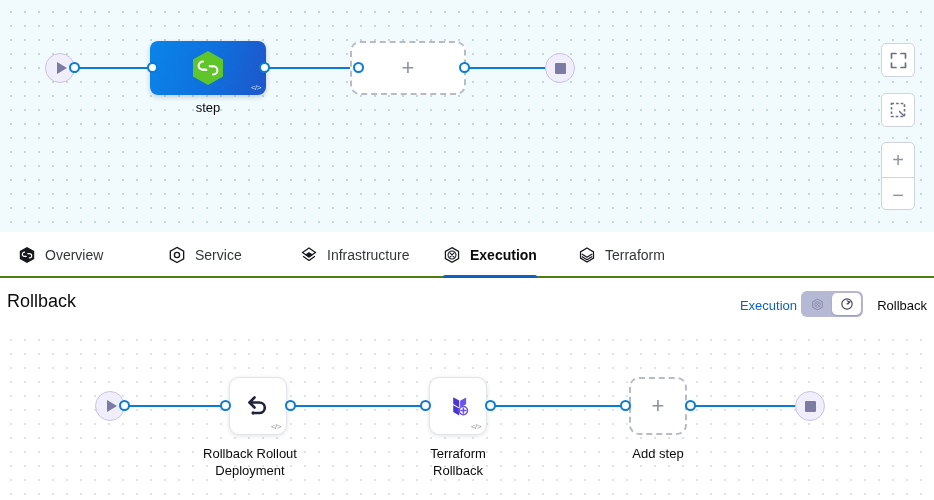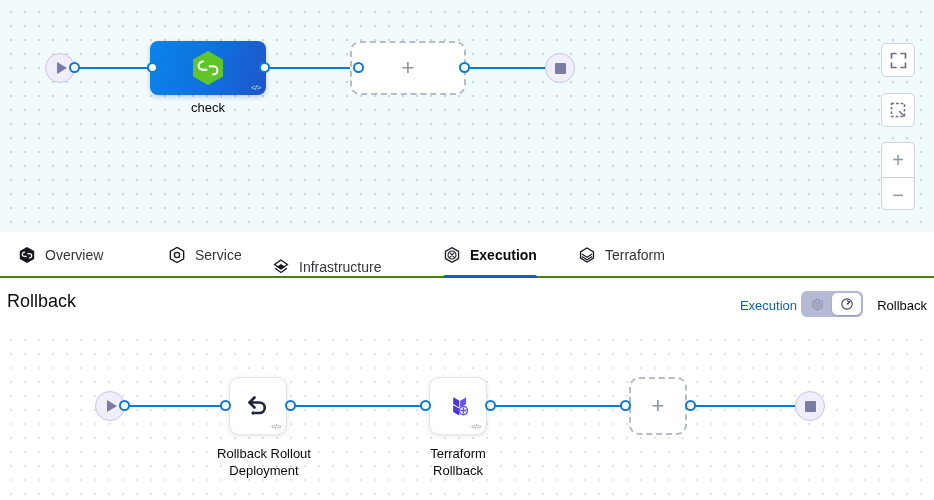--- a/index.html
+++ b/index.html
@@ -290,21 +290,21 @@
     <div class="node stage-node" style="left:150px; top:41px;">
       <svg width="34" height="36" viewBox="0 0 34 36">
         <polygon points="17,1 32,9.5 32,26.5 17,35 2,26.5 2,9.5" fill="#5ec629"></polygon>
         <path d="M12 11.5c-2.6 0-4.4 1.8-4.4 4.1 0 2.3 1.8 4.1 4.2 4.1h3.2M22 24.5c2.6 0 4.4-1.8 4.4-4.1 0-2.3-1.8-4.1-4.2-4.1h-3.2" fill="none" stroke="#ffffff" stroke-width="2.1" stroke-linecap="round"></path>
         <path d="M11.8 19.7h3.6M18.6 16.3h3.6" stroke="#ffffff" stroke-width="2.1" stroke-linecap="round"></path>
       </svg>
       <span class="code-badge" style="color:#bfe0fb;">&lt;/&gt;</span>
     </div>
     <div class="port" style="left:147px; top:62px;"></div>
     <div class="port" style="left:259px; top:62px;"></div>
-    <div class="node-label" style="left:150px; top:99px; width:116px;">check</div>
+    <div class="node-label" style="left:150px; top:99px; width:116px;">step</div>
 
     <div class="node dashed-node stage-add" style="left:350px; top:41px;">
       <span class="plus-glyph">+</span>
     </div>
     <div class="port" style="left:353px; top:62px;"></div>
     <div class="port" style="left:459px; top:62px;"></div>
 
     <div class="port" style="left:553px; top:62px;"></div>
     <div class="terminal" style="left:545px; top:53px;">
       <div class="stop-sq"></div>
@@ -338,21 +338,21 @@
     </div>
 
     <div class="tab" style="left:168px;">
       <svg class="tab-icon" viewBox="0 0 20 20">
         <polygon points="10,1.6 17.4,5.8 17.4,14.2 10,18.4 2.6,14.2 2.6,5.8" fill="none" stroke="#16181d" stroke-width="1.5"></polygon>
         <circle cx="10" cy="10" r="2.9" fill="none" stroke="#16181d" stroke-width="1.5"></circle>
       </svg>
       <span>Service</span>
     </div>
 
-    <div class="tab" style="left:272px;margin-top:12px;">
+    <div class="tab" style="left:300px;">
       <svg class="tab-icon" viewBox="0 0 20 20">
         <polygon points="10,2.2 17.2,7.2 10,12.2 2.8,7.2" fill="none" stroke="#16181d" stroke-width="1.4"></polygon>
         <polygon points="10,6.6 14.4,9.7 10,12.8 5.6,9.7" fill="#16181d"></polygon>
         <path d="M3.4 11.4 10 16l6.6-4.6" fill="none" stroke="#16181d" stroke-width="1.4" stroke-linejoin="round"></path>
       </svg>
       <span>Infrastructure</span>
     </div>
 
     <div class="tab active" style="left:443px;">
       <svg class="tab-icon" viewBox="0 0 20 20">
@@ -413,21 +413,21 @@
     <div class="node step-node" style="left:229px; top:47px;">
       <svg width="30" height="30" viewBox="0 0 30 30">
         <path d="M11.5 6.5 6.5 11.5l5 5" fill="none" stroke="#20233c" stroke-width="2.6" stroke-linecap="round" stroke-linejoin="round"></path>
         <path d="M6.8 11.5h9.4c3.2 0 5.6 2.2 5.6 5.2 0 3-2.4 5.3-5.6 5.3h-3.9" fill="none" stroke="#20233c" stroke-width="2.6" stroke-linecap="round"></path>
         <circle cx="10.2" cy="22" r="1.8" fill="#20233c"></circle>
       </svg>
       <span class="code-badge" style="color:#8d94a0;">&lt;/&gt;</span>
     </div>
     <div class="port" style="left:220px; top:70px;"></div>
     <div class="port" style="left:285px; top:70px;"></div>
-    <div class="node-label" style="left:184px; top:115px; width:160px;">Rollback Rollout
+    <div class="node-label" style="left:170px; top:115px; width:160px;">Rollback Rollout
 Deployment</div>
 
     <div class="node step-node" style="left:429px; top:47px;">
       <svg width="32" height="32" viewBox="0 0 32 32">
         <polygon points="11.2,7.2 17.2,10.6 17.2,17.4 11.2,14 " fill="#4b35d4"></polygon>
         <polygon points="18.1,10.8 24.1,7.4 24.1,14.2 18.1,17.6" fill="#6a52f0"></polygon>
         <polygon points="11.2,15.2 17.2,18.6 17.2,25.4 11.2,22" fill="#4b35d4"></polygon>
         <circle cx="21.4" cy="20.6" r="4.6" fill="#ffffff"></circle>
         <circle cx="21.4" cy="20.6" r="4.1" fill="none" stroke="#6a52f0" stroke-width="1.5"></circle>
         <path d="M21.4 18.2v4.8M19 20.6h4.8" stroke="#6a52f0" stroke-width="1.5" stroke-linecap="round"></path>
@@ -437,20 +437,21 @@
     <div class="port" style="left:420px; top:70px;"></div>
     <div class="port" style="left:485px; top:70px;"></div>
     <div class="node-label" style="left:378px; top:115px; width:160px;">Terraform
 Rollback</div>
 
     <div class="node dashed-node step-add" style="left:629px; top:47px;">
       <span class="plus-glyph">+</span>
     </div>
     <div class="port" style="left:620px; top:70px;"></div>
     <div class="port" style="left:685px; top:70px;"></div>
+    <div class="node-label" style="left:578px; top:115px; width:160px;">Add step</div>
 
     <div class="port" style="left:803px; top:70px;"></div>
     <div class="terminal" style="left:795px; top:61px;">
       <div class="stop-sq"></div>
     </div>
   </div>
 
 </div>
 
 </body></html>

